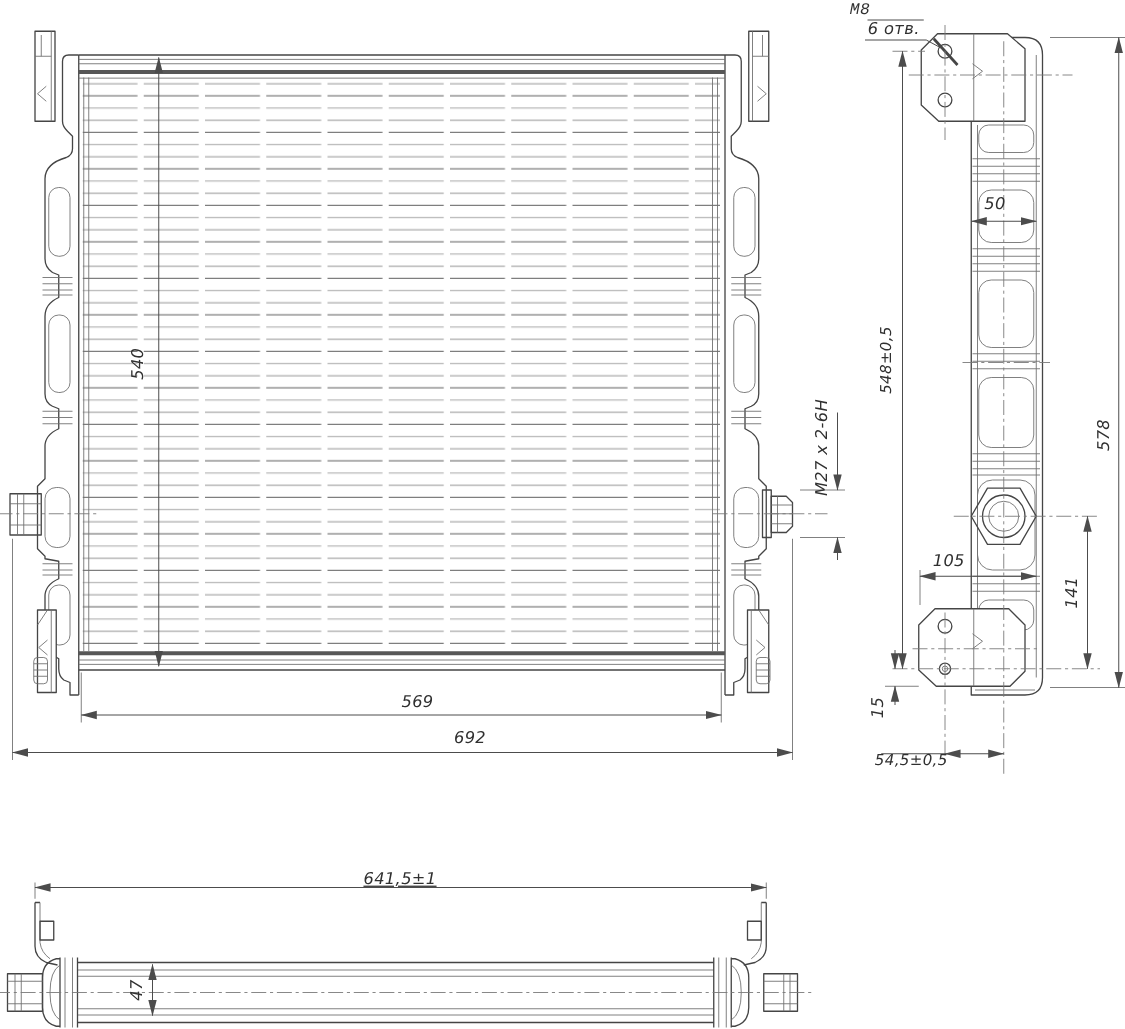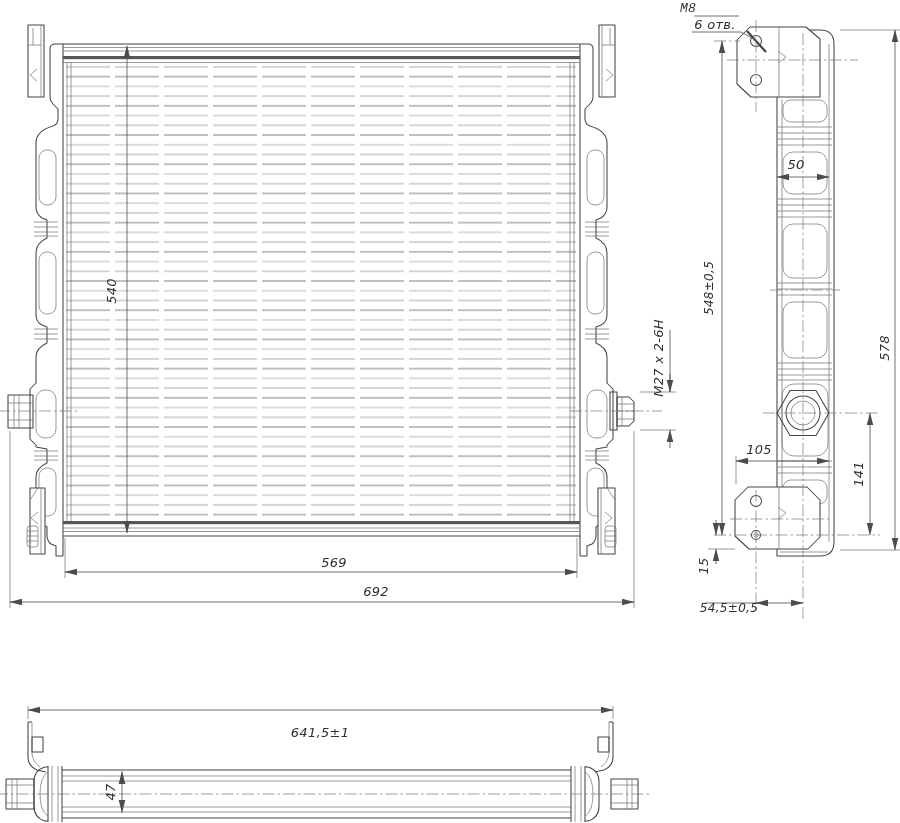--- a/index.html
+++ b/index.html
@@ -211,16 +211,16 @@
 <span class="lbl rot" style="left:658px;top:358px;">M27 x 2-6H</span>
 <span class="lbl" style="left:688px;top:8px;font-family:Liberation Mono, monospace;">M8</span>
 <span class="lbl" style="left:715px;top:24px;">6 отв.</span>
 <span class="lbl" style="left:796px;top:164px;">50</span>
 <span class="lbl rot sm" style="left:709px;top:288px;">548±0,5</span>
 <span class="lbl rot" style="left:884px;top:348px;">578</span>
 <span class="lbl" style="left:759px;top:449px;">105</span>
 <span class="lbl rot" style="left:858px;top:474px;">141</span>
 <span class="lbl rot" style="left:703px;top:566px;">15</span>
 <span class="lbl sm" style="left:729px;top:608px;">54,5±0,5</span>
-<span class="lbl" style="left:320px;top:732px;">641,5±1</span>
+<span class="lbl" style="left:320px;top:704px;text-decoration:underline;">641,5±1</span>
 <span class="lbl rot" style="left:110px;top:792px;">47</span>
 
 </div>
 
 </body></html>

